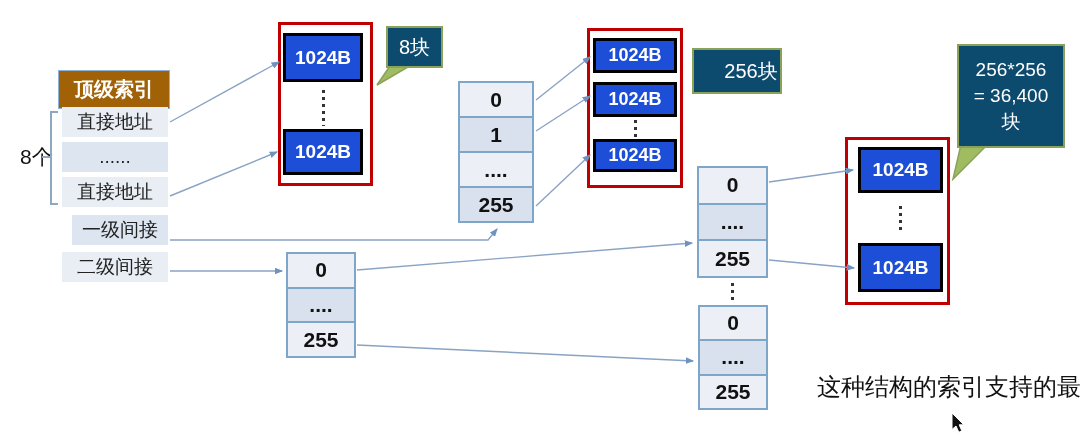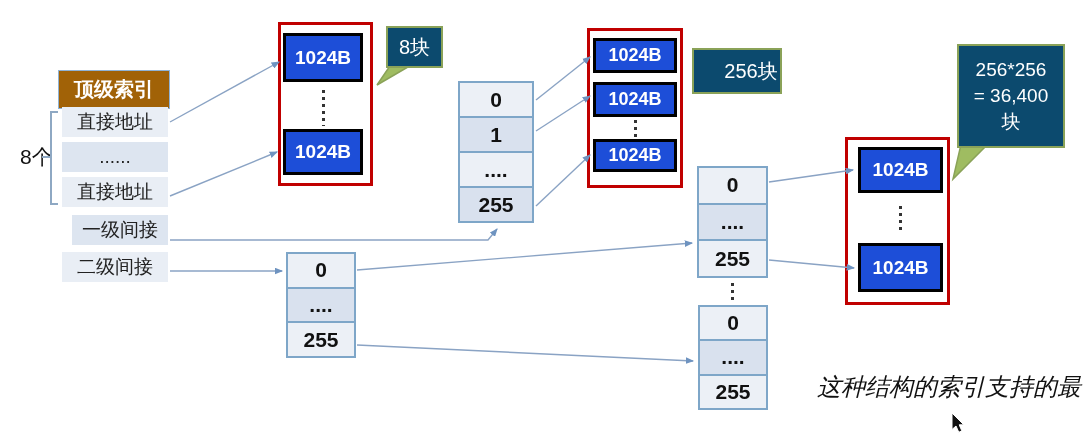--- a/index.html
+++ b/index.html
@@ -68,21 +68,21 @@
              display:flex; align-items:center; justify-content:center;
              text-align:center; z-index:2; }
   #c1 { left:386px; top:26px; width:57px;  height:42px;  font-size:20px; }
   #c2 { left:692px; top:48px; width:90px;  height:46px;  font-size:20px;padding-left:28px; }
   #c3 { left:957px; top:44px; width:108px; height:104px; font-size:19px;
         line-height:26px; flex-direction:column; }
 
   
   .note { left:817px; top:372px; color:#111; font-size:24px; line-height:30px;
           font-family:"Liberation Serif", serif; white-space:nowrap; }
-  .note span { display:block;font-style:italic; }
+  .note span { display:block; }
 
   
   #tails  { position:absolute; left:0; top:0; z-index:1; pointer-events:none; }
   #arrows { position:absolute; left:0; top:0; z-index:5; pointer-events:none; }
   #cursor { position:absolute; left:951px; top:413px; z-index:6; pointer-events:none; }
 </style>
 </head>
 <body>
 
 <div class="canvas">

